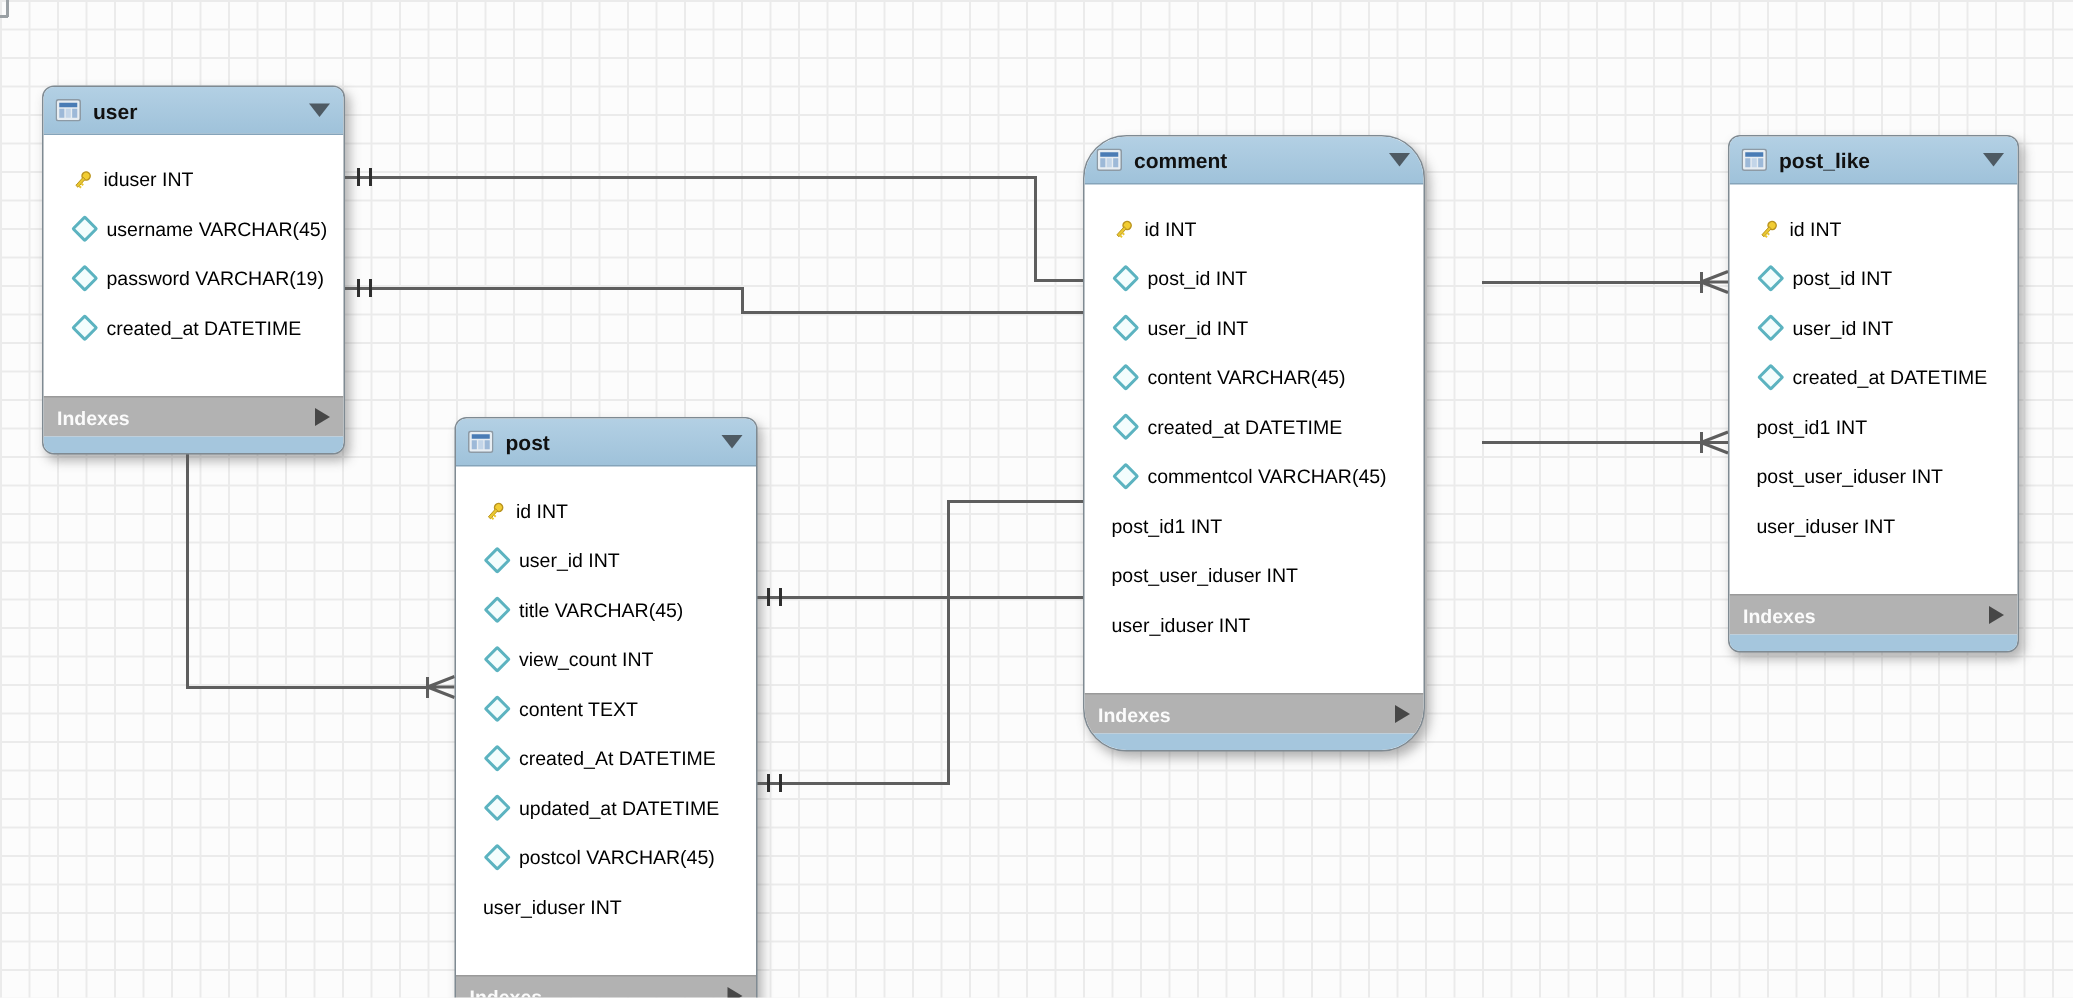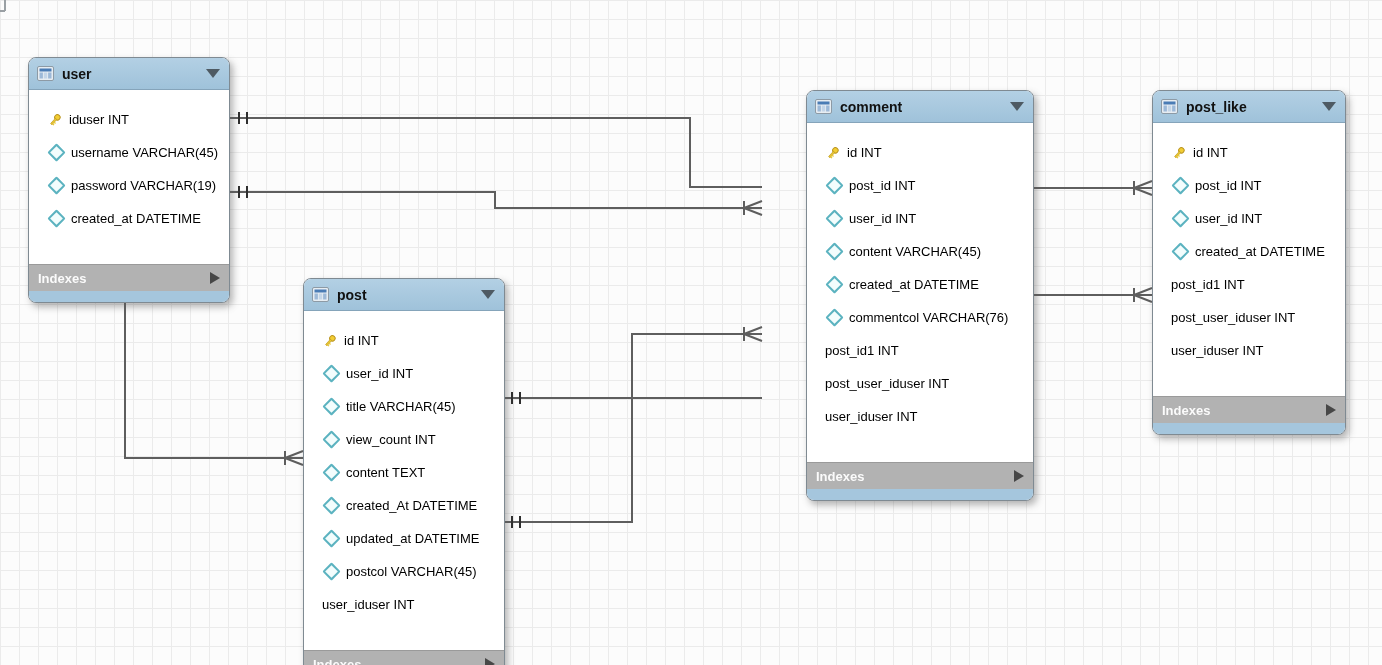--- a/index.html
+++ b/index.html
@@ -60,21 +60,21 @@
   .idx-arrow{
     margin-left:auto;width:0;height:0;
     border-top:6px solid transparent;border-bottom:6px solid transparent;
     border-left:10px solid #474747;
   }
   .foot-bar{height:11px;background:#a5c6dd;}
 
   
   #tbl-user{left:28px;top:57px;width:200px;}
   #tbl-post{left:303px;top:278px;width:200px;}
-  #tbl-comment{left:806px;top:90px;width:226px;}
+  #tbl-comment{left:722px;top:90px;width:226px;border-radius:29px;}
   #tbl-post_like{left:1152px;top:90px;width:192px;}
 </style>
 </head>
 <body>
 
 <div id="canvas">
 
   <svg class="connectors" width="1382" height="665" viewBox="0 0 1382 665">
 
     <g stroke="#9aa0a4" stroke-width="1.5" shape-rendering="crispEdges">
@@ -277,21 +277,21 @@
       <div class="row">
         <span class="diamond"></span>
         <span>content VARCHAR(45)</span>
       </div>
       <div class="row">
         <span class="diamond"></span>
         <span>created_at DATETIME</span>
       </div>
       <div class="row">
         <span class="diamond"></span>
-        <span>commentcol VARCHAR(76)</span>
+        <span>commentcol VARCHAR(45)</span>
       </div>
       <div class="row fk">
         <span>post_id1 INT</span>
       </div>
       <div class="row fk">
         <span>post_user_iduser INT</span>
       </div>
       <div class="row fk">
         <span>user_iduser INT</span>
       </div>

